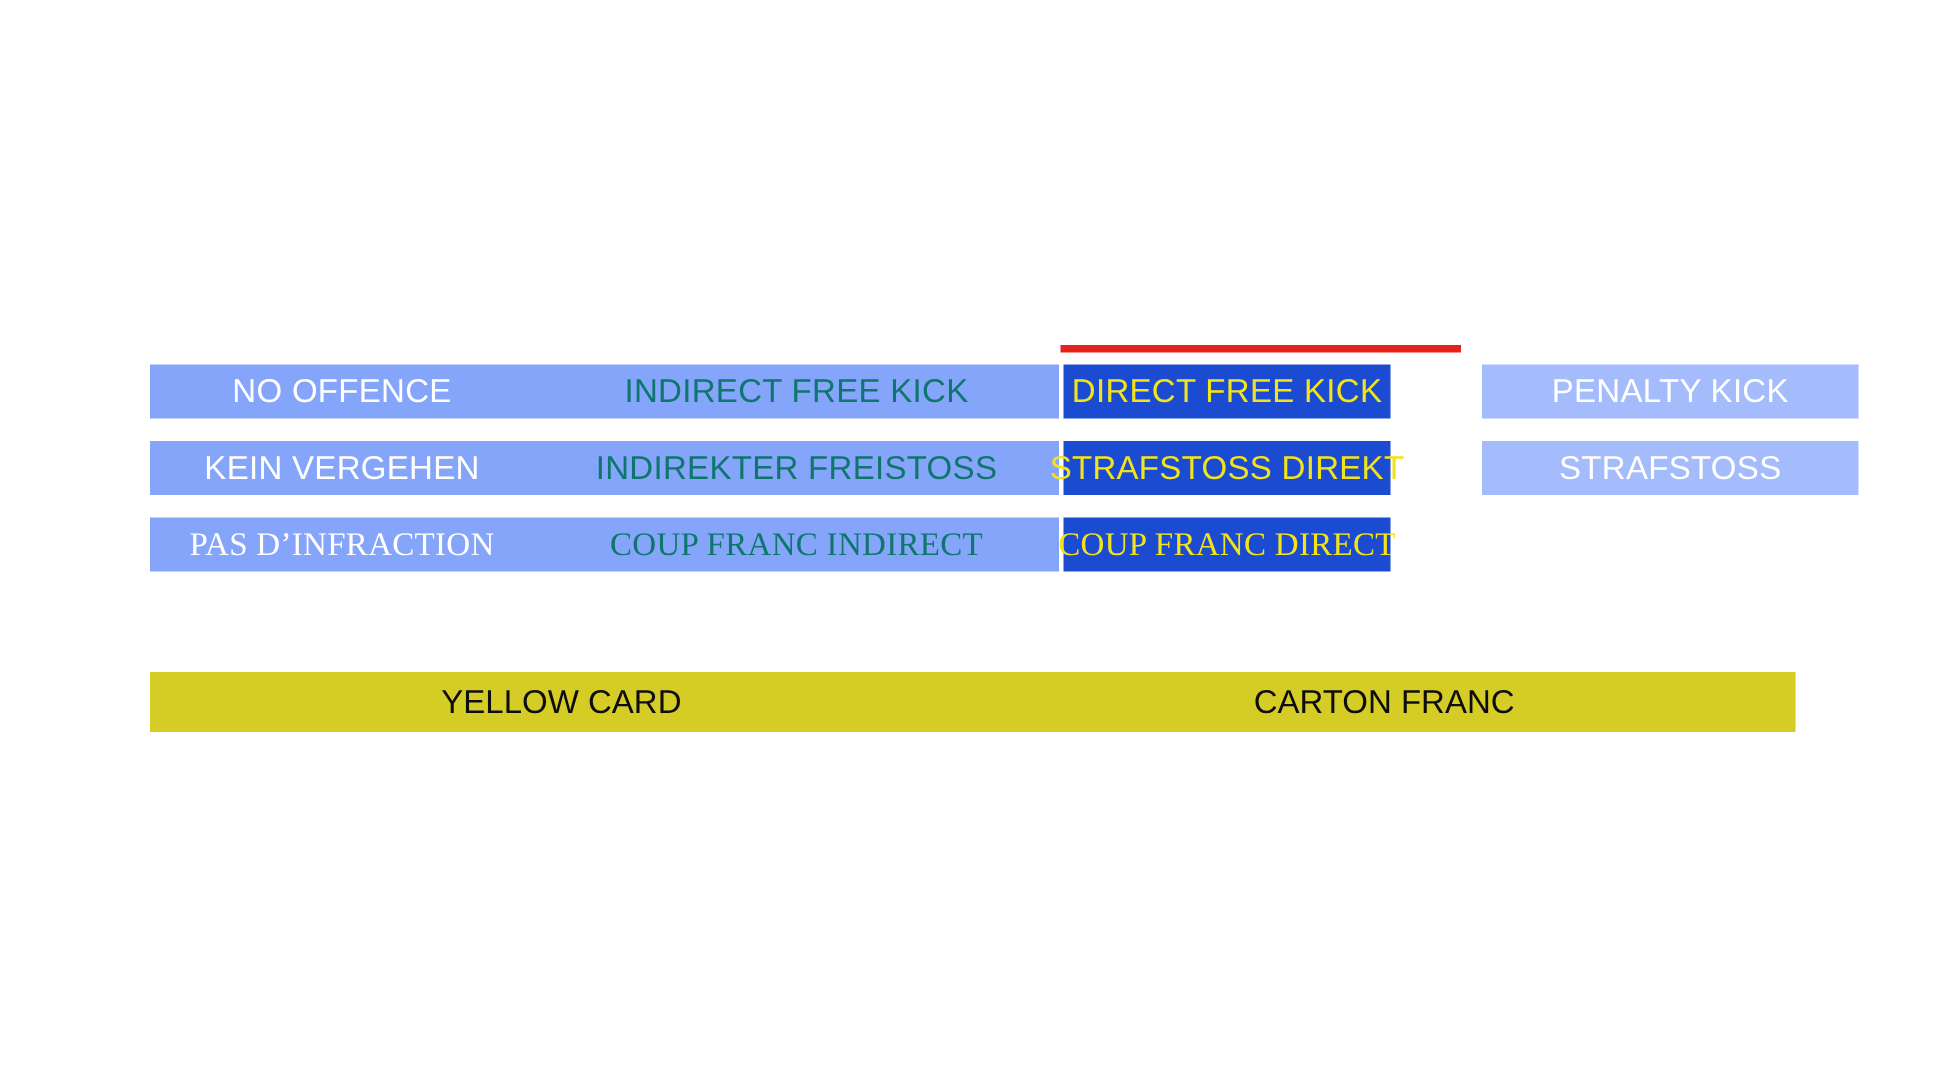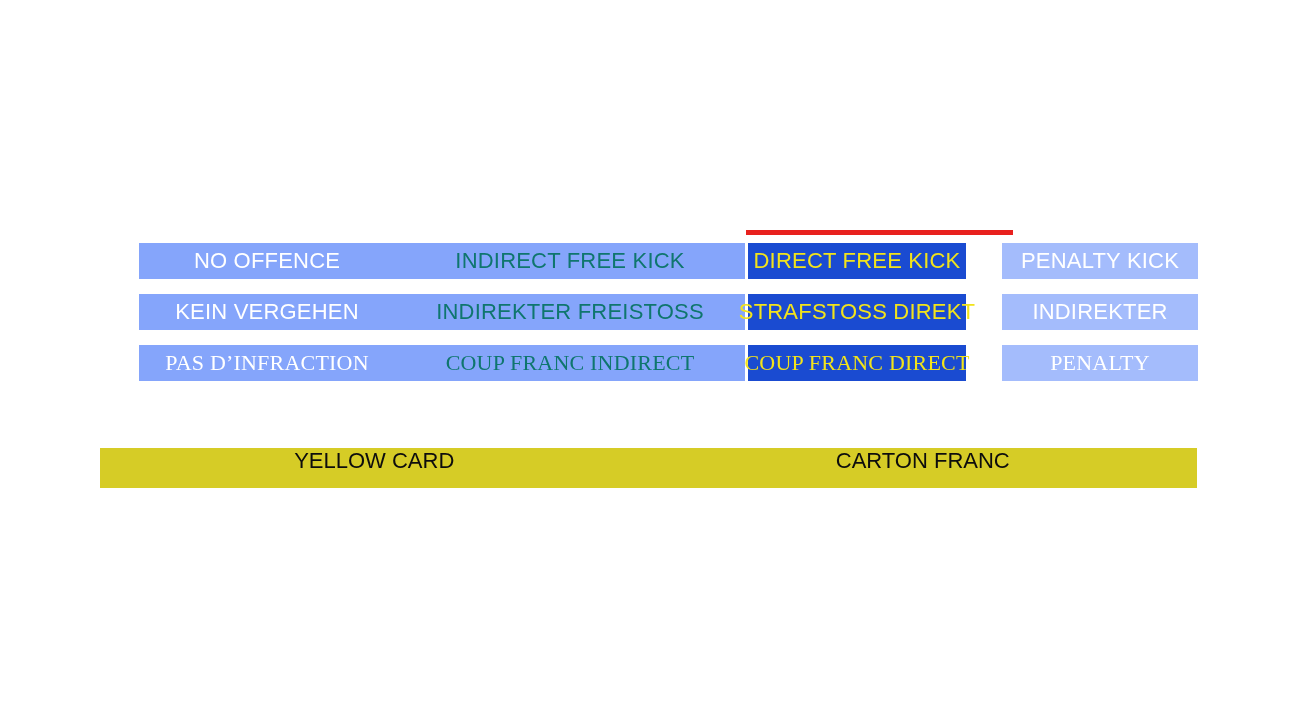--- a/index.html
+++ b/index.html
@@ -26,21 +26,20 @@
     position: absolute;
     left: 100px;
     top: 243px;
     width: 1097px;
   }
 
   .matrix-row {
     position: relative;
     height: 36px;
     margin-bottom: 15px;
-    margin-left: 39px;
   }
   .matrix-row:last-child { margin-bottom: 0; font-family: Liberation Serif, serif; }
 
   .cell {
     position: absolute;
     top: 0;
     height: 36px;
     display: flex;
     align-items: center;
     justify-content: center;
@@ -72,22 +71,22 @@
   
   .cell-direct {
     left: 609px;
     width: 218px;
     background: #1A4BD1;
     color: #F2E31B;
   }
 
   
   .cell-penalty {
-    left: 863px;
-    width: 196px;
+    left: 888px;
+    width: 251px;
     background: #A4BCFC;
     color: #ffffff;
   }
 
   
   .red-bar {
     position: absolute;
     left: 607px;
     top: -13px;
     width: 267px;
@@ -97,21 +96,21 @@
 
   
   .yellow-bar {
     position: absolute;
     left: 100px;
     top: 448px;
     width: 1097px;
     height: 40px;
     background: #D6CC26;
     display: flex;
-    align-items: flex-start;
+    align-items: center;
   }
   .yellow-cell {
     flex: 1 1 0;
     display: flex;
     align-items: center;
     justify-content: center;
     font-size: 22px;
     color: #0d0d0d;
     white-space: nowrap;
   }
@@ -130,29 +129,28 @@
       <div class="cell cell-indirect">INDIRECT FREE KICK</div>
       <div class="cell cell-direct">DIRECT FREE KICK</div>
       <div class="cell cell-penalty">PENALTY KICK</div>
     </div>
 
     <div class="matrix-row">
       <div class="cell band-left"></div>
       <div class="cell cell-noffence">KEIN VERGEHEN</div>
       <div class="cell cell-indirect">INDIREKTER FREISTOSS</div>
       <div class="cell cell-direct">STRAFSTOSS DIREKT</div>
-      <div class="cell cell-penalty">INDIREKTER</div>
+      <div class="cell cell-penalty">STRAFSTOSS</div>
     </div>
 
     <div class="matrix-row">
       <div class="cell band-left"></div>
       <div class="cell cell-noffence">PAS D’INFRACTION</div>
       <div class="cell cell-indirect">COUP FRANC INDIRECT</div>
       <div class="cell cell-direct">COUP FRANC DIRECT</div>
-      <div class="cell cell-penalty">PENALTY</div>
     </div>
 
   </div>
 
   <div class="yellow-bar">
     <div class="yellow-cell">YELLOW CARD</div>
     <div class="yellow-cell">CARTON FRANC</div>
   </div>
 
 </div>

